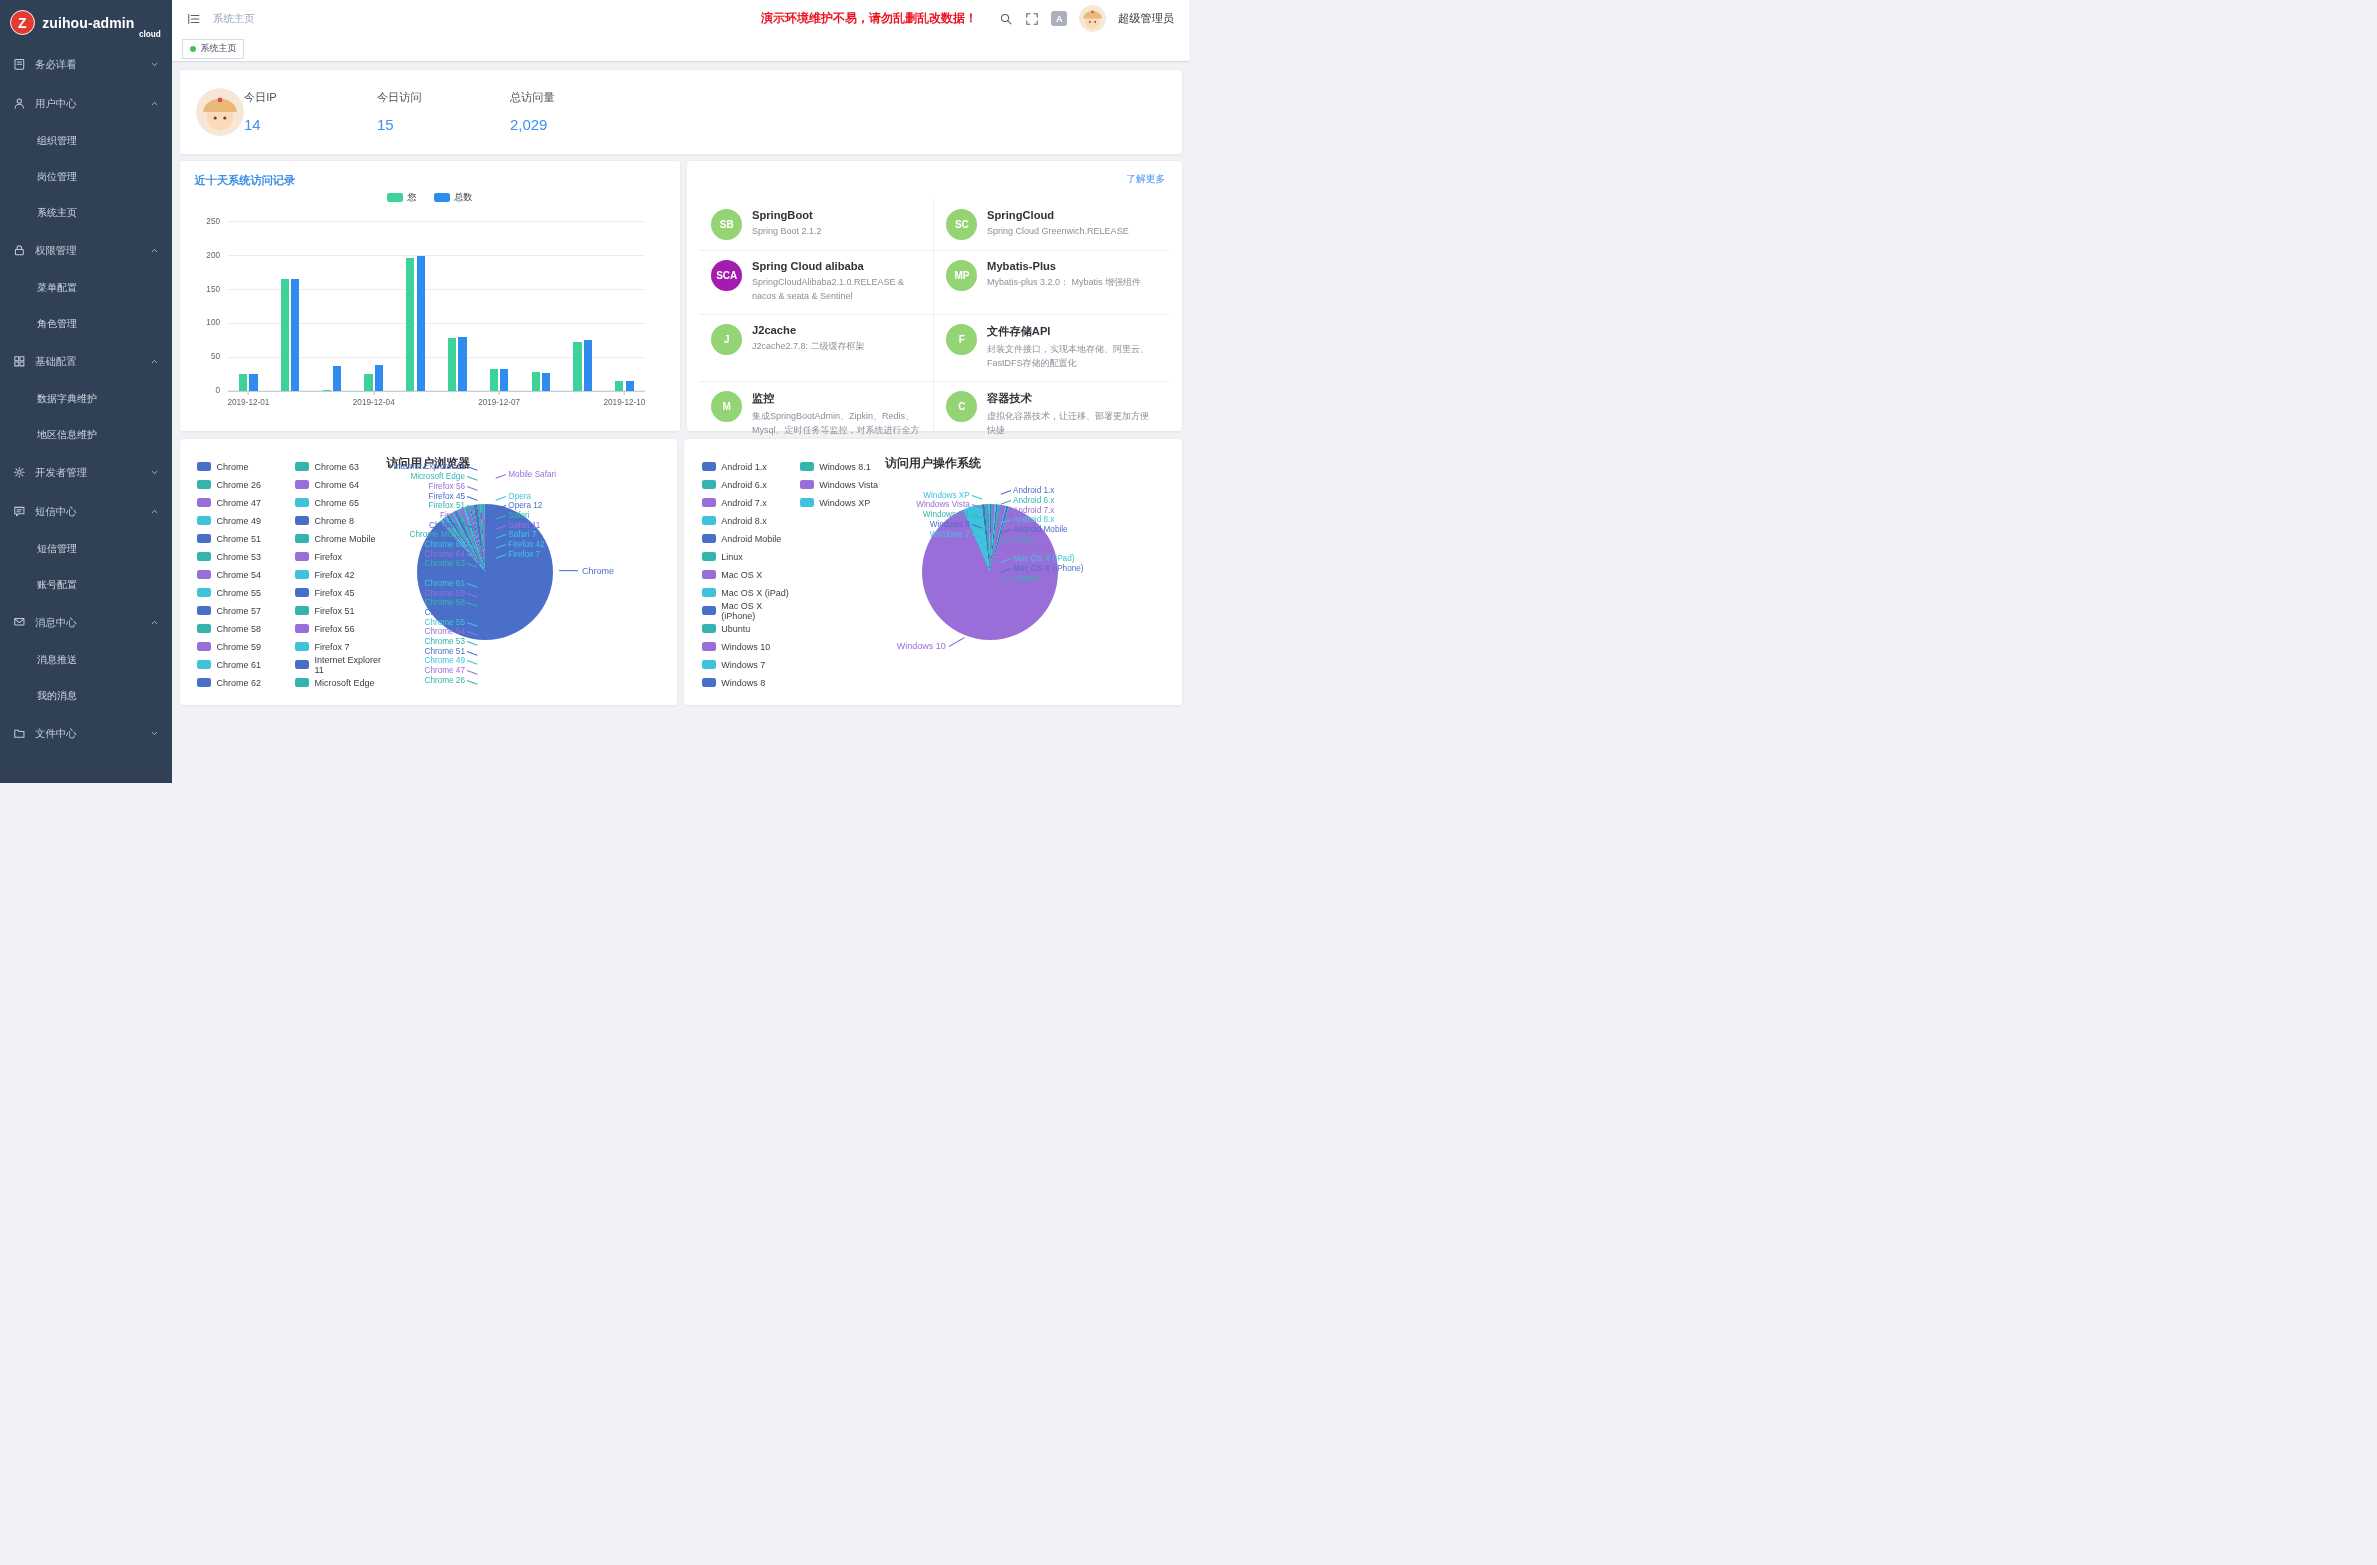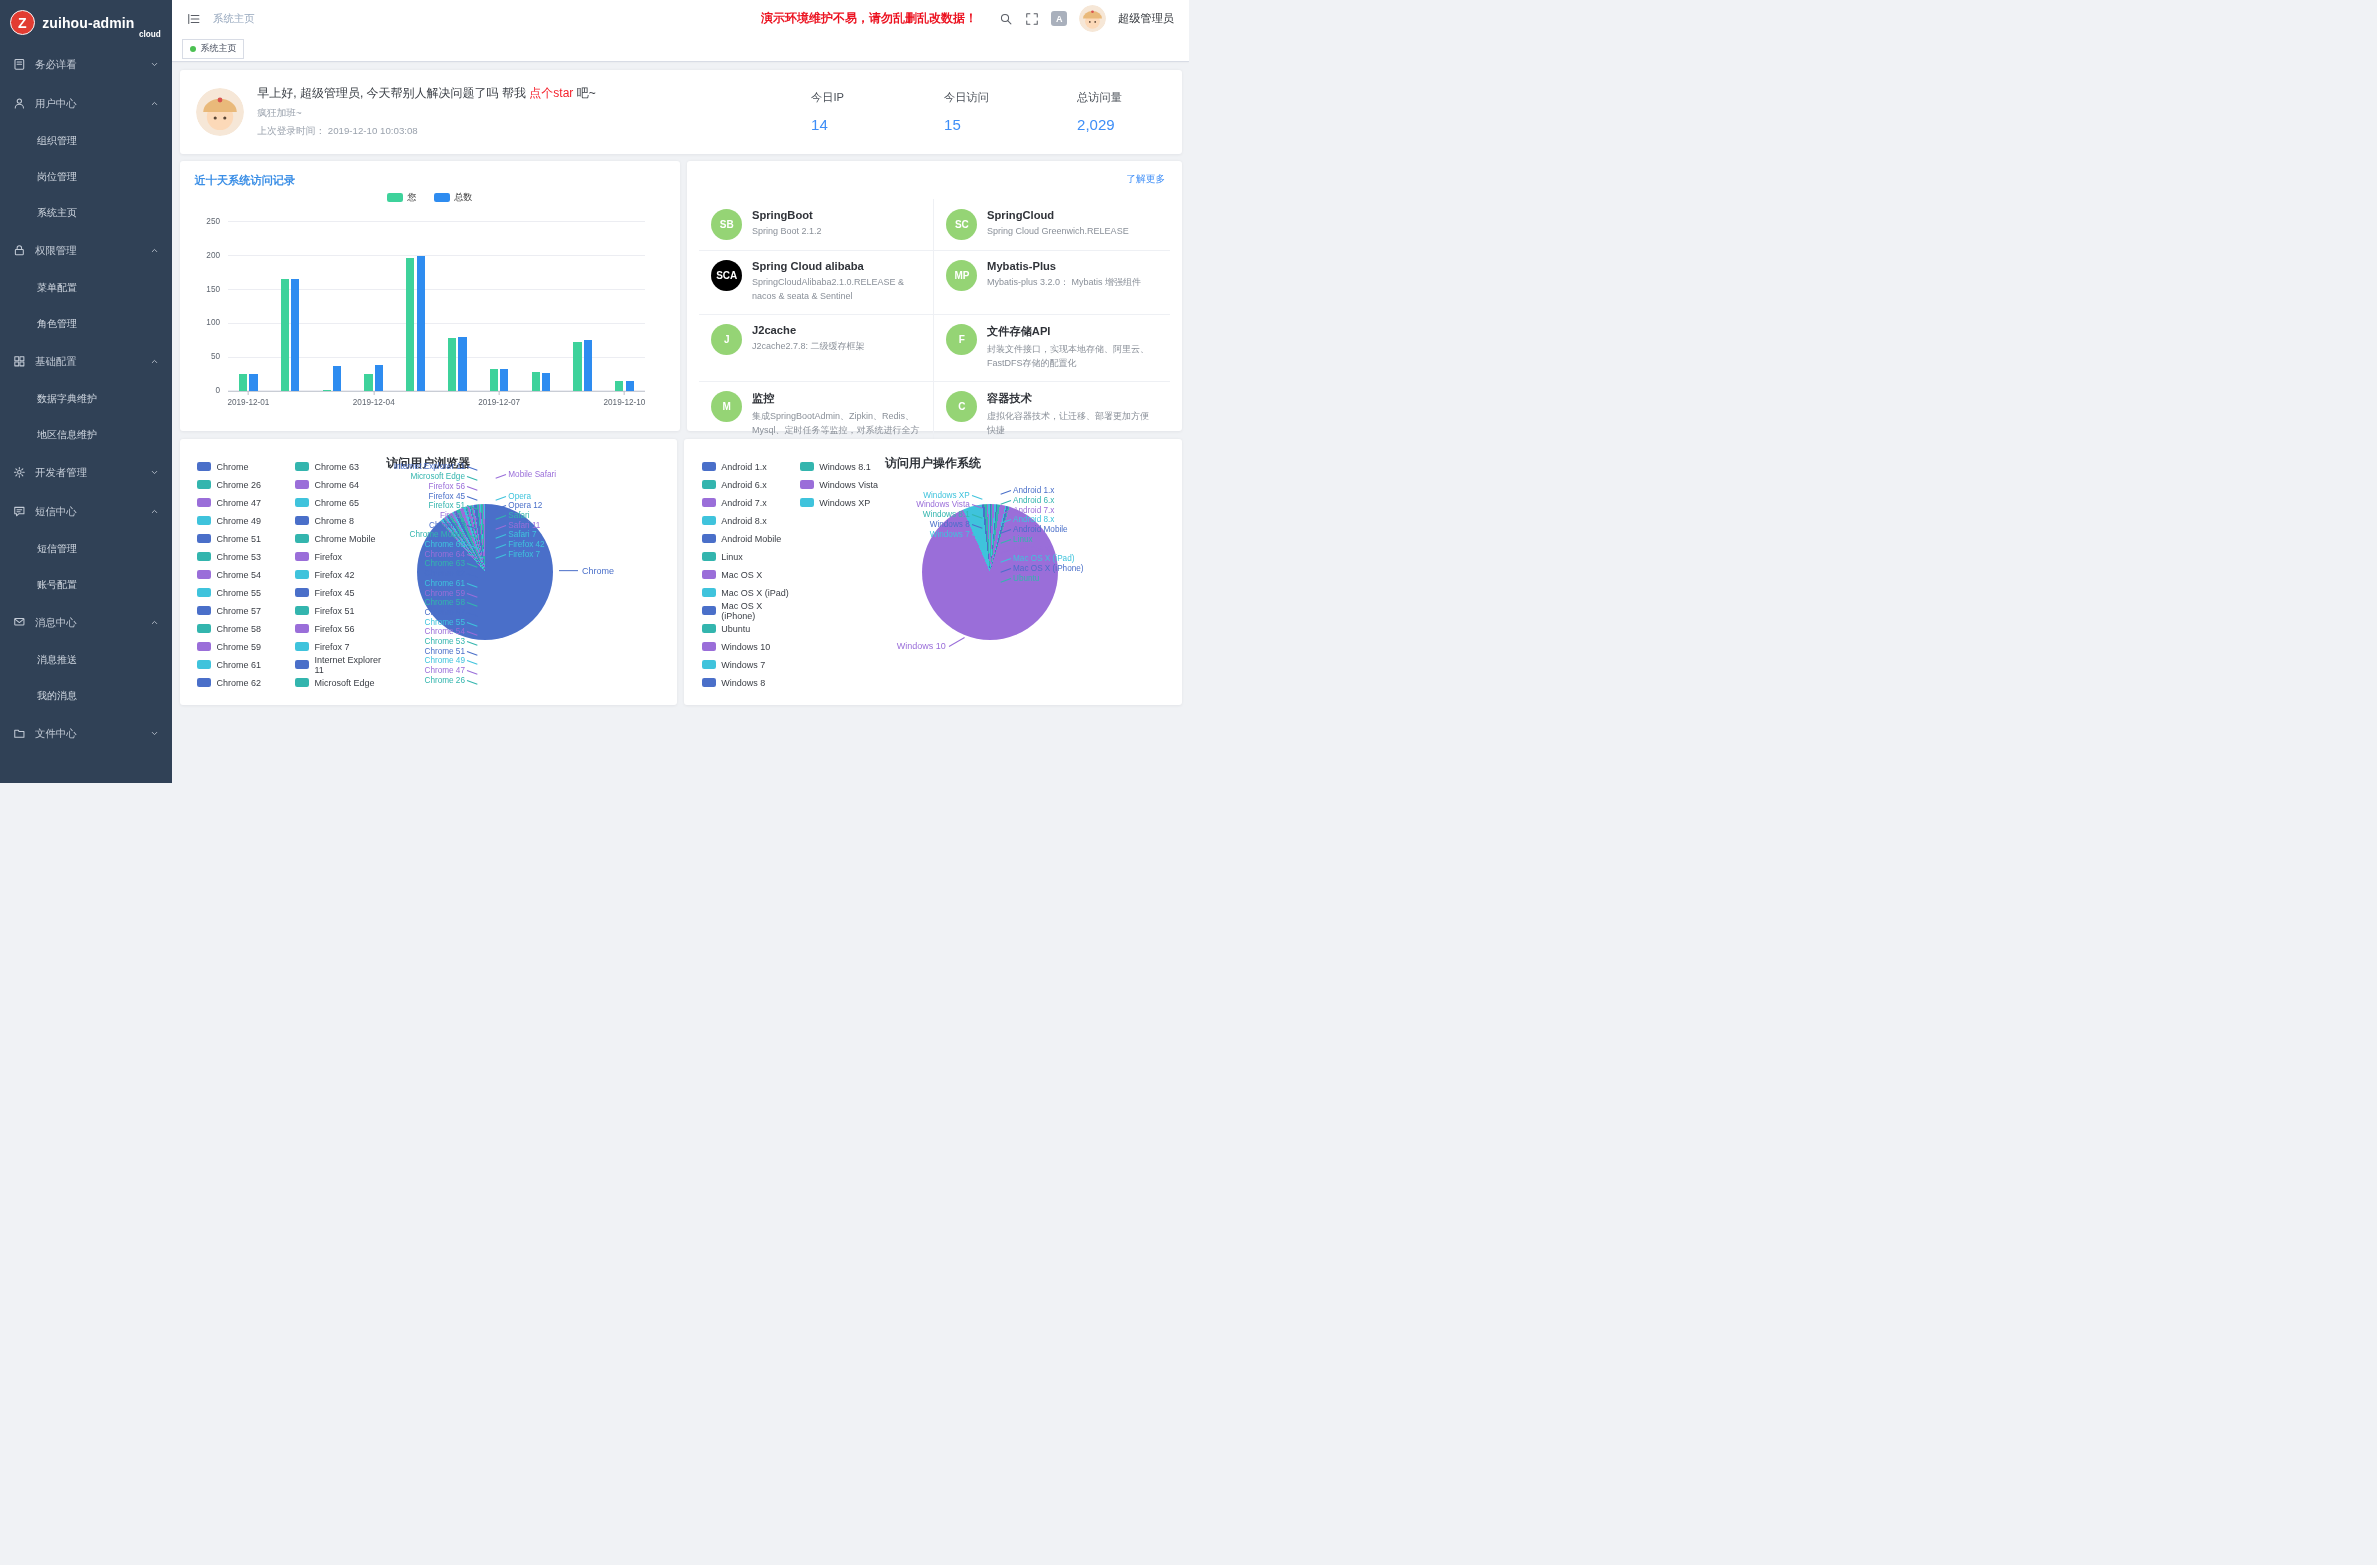--- a/index.html
+++ b/index.html
@@ -264,25 +264,20 @@
         <span class="greet-avatar">
           <svg viewBox="0 0 40 40" style="stroke:none">
               <circle cx="20" cy="20" r="20" fill="#f6e7d7"></circle>
               <circle cx="20" cy="24" r="11" fill="#fcd9b8"></circle>
               <path d="M6 20 a14 11 0 0 1 28 0 z" fill="#e9b97a"></path>
               <circle cx="20" cy="10" r="2" fill="#d9534f"></circle>
               <circle cx="16" cy="25" r="1.3" fill="#5b4636"></circle>
               <circle cx="24" cy="25" r="1.3" fill="#5b4636"></circle>
             </svg>
         </span>
-        <div class="greet-info">
-          <div class="greet-line1"><span>早上好, 超级管理员, 今天帮别人解决问题了吗 帮我 </span><span class="star-link">点个star</span><span> 吧~</span></div>
-          <div class="greet-motto">疯狂加班~</div>
-          <div class="greet-login"><span>上次登录时间：</span> <span>2019-12-10 10:03:08</span></div>
-        </div>
         <div class="stats">
           <div class="stat">
             <div class="stat-label">今日IP</div>
             <div class="stat-value">14</div>
           </div>
           <div class="stat">
             <div class="stat-label">今日访问</div>
             <div class="stat-value">15</div>
           </div>
           <div class="stat">
@@ -382,21 +377,21 @@
                 </div>
             </div>
             <div class="tech-item">
               <span class="tech-badge" style="background: rgb(149, 212, 117);">SC</span>
               <div>
                   <div class="tech-title">SpringCloud</div>
               <div class="tech-desc">Spring Cloud Greenwich.RELEASE</div>
                 </div>
             </div>
             <div class="tech-item">
-              <span class="tech-badge" style="background: #000000;">SCA</span>
+              <span class="tech-badge" style="background: #a21caf;">SCA</span>
               <div>
                   <div class="tech-title">Spring Cloud alibaba</div>
               <div class="tech-desc">SpringCloudAlibaba2.1.0.RELEASE &amp; nacos &amp; seata &amp; Sentinel</div>
                 </div>
             </div>
             <div class="tech-item">
               <span class="tech-badge" style="background: rgb(149, 212, 117);">MP</span>
               <div>
                   <div class="tech-title">Mybatis-Plus</div>
               <div class="tech-desc">Mybatis-plus 3.2.0： Mybatis 增强组件</div>

